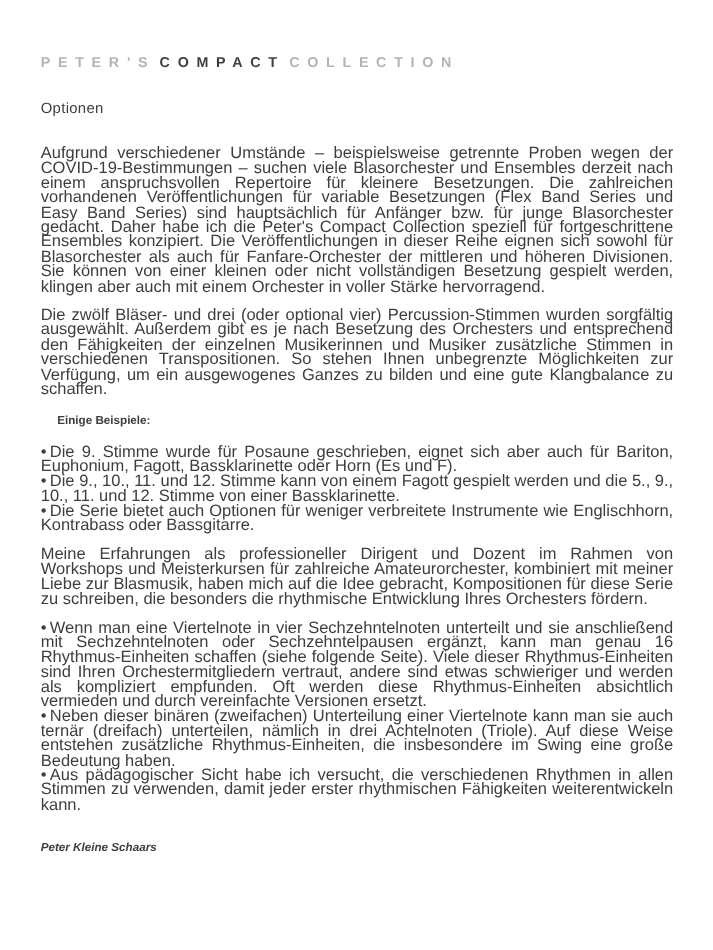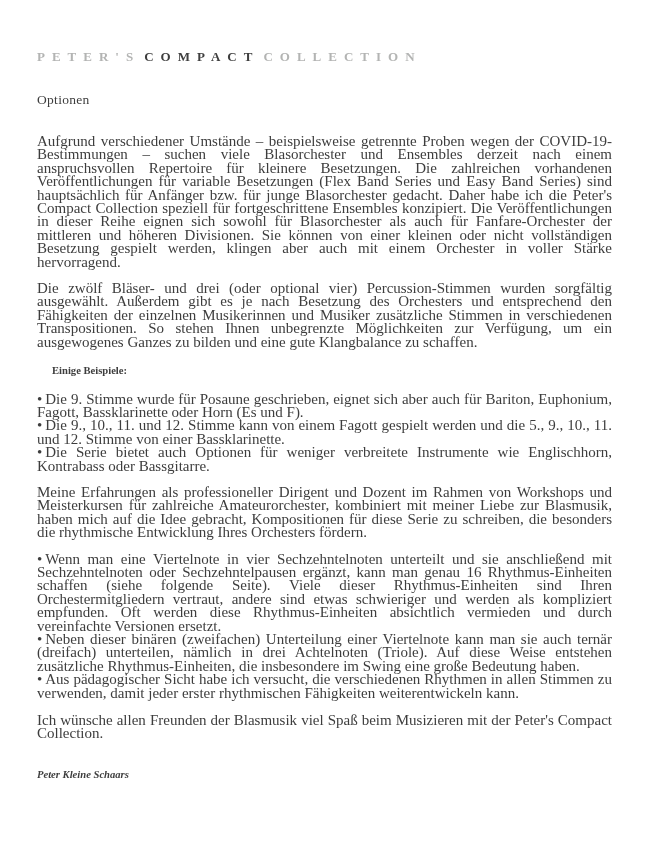--- a/index.html
+++ b/index.html
@@ -8,21 +8,21 @@
     --brand-dark: #3f3f3f;
     --page-bg: #ffffff;
   }
   * { box-sizing: border-box; }
   html, body { margin: 0; padding: 0; background: #ffffff; }
   .page {
     width: 648px;
     height: 864px;
     background: var(--page-bg);
     padding: 49px 36px 0 37px;
-    font-family: Liberation Serif, serif;
+    font-family: Liberation Sans, sans-serif;
     color: var(--text);
     overflow: hidden;
   }
   .brand {
     font-size: 13px;
     font-weight: bold;
     letter-spacing: 7px;
     white-space: nowrap;
     margin: 0 0 27px 0;
   }
@@ -86,17 +86,16 @@
   </div>
 
   <p class="body-text">Meine Erfahrungen als professioneller Dirigent und Dozent im Rahmen von Workshops und Meisterkursen für zahlreiche Amateurorchester, kombiniert mit meiner Liebe zur Blasmusik, haben mich auf die Idee gebracht, Kompositionen für diese Serie zu schreiben, die besonders die rhythmische Entwicklung Ihres Orchesters fördern.</p>
 
   <div class="bullet-list">
     <p class="body-text bullet"><span class="bullet-char">•</span><span>Wenn man eine Viertelnote in vier Sechzehntelnoten unterteilt und sie anschließend mit Sechzehntelnoten oder Sechzehntelpausen ergänzt, kann man genau 16 Rhythmus-Einheiten schaffen (siehe folgende Seite). Viele dieser Rhythmus-Einheiten sind Ihren Orchestermitgliedern vertraut, andere sind etwas schwieriger und werden als kompliziert empfunden. Oft werden diese Rhythmus-Einheiten absichtlich vermieden und durch vereinfachte Versionen ersetzt.</span></p>
     <p class="body-text bullet"><span class="bullet-char">•</span><span>Neben dieser binären (zweifachen) Unterteilung einer Viertelnote kann man sie auch ternär (dreifach) unterteilen, nämlich in drei Achtelnoten (Triole). Auf diese Weise entstehen zusätzliche Rhythmus-Einheiten, die insbesondere im Swing eine große Bedeutung haben.</span></p>
     <p class="body-text bullet"><span class="bullet-char">•</span><span>Aus pädagogischer Sicht habe ich versucht, die verschiedenen Rhythmen in allen Stimmen zu verwenden, damit jeder erster rhythmischen Fähigkeiten weiterentwickeln kann.</span></p>
   </div>
 
-  <p class="body-text closing">Ich wünsche allen Freunden der Blasmusik viel Spaß beim Musizieren mit der Peter's Compact Collection.</p>
 
   <p class="signature">Peter Kleine Schaars</p>
 
 </div>
 
 </body></html>

